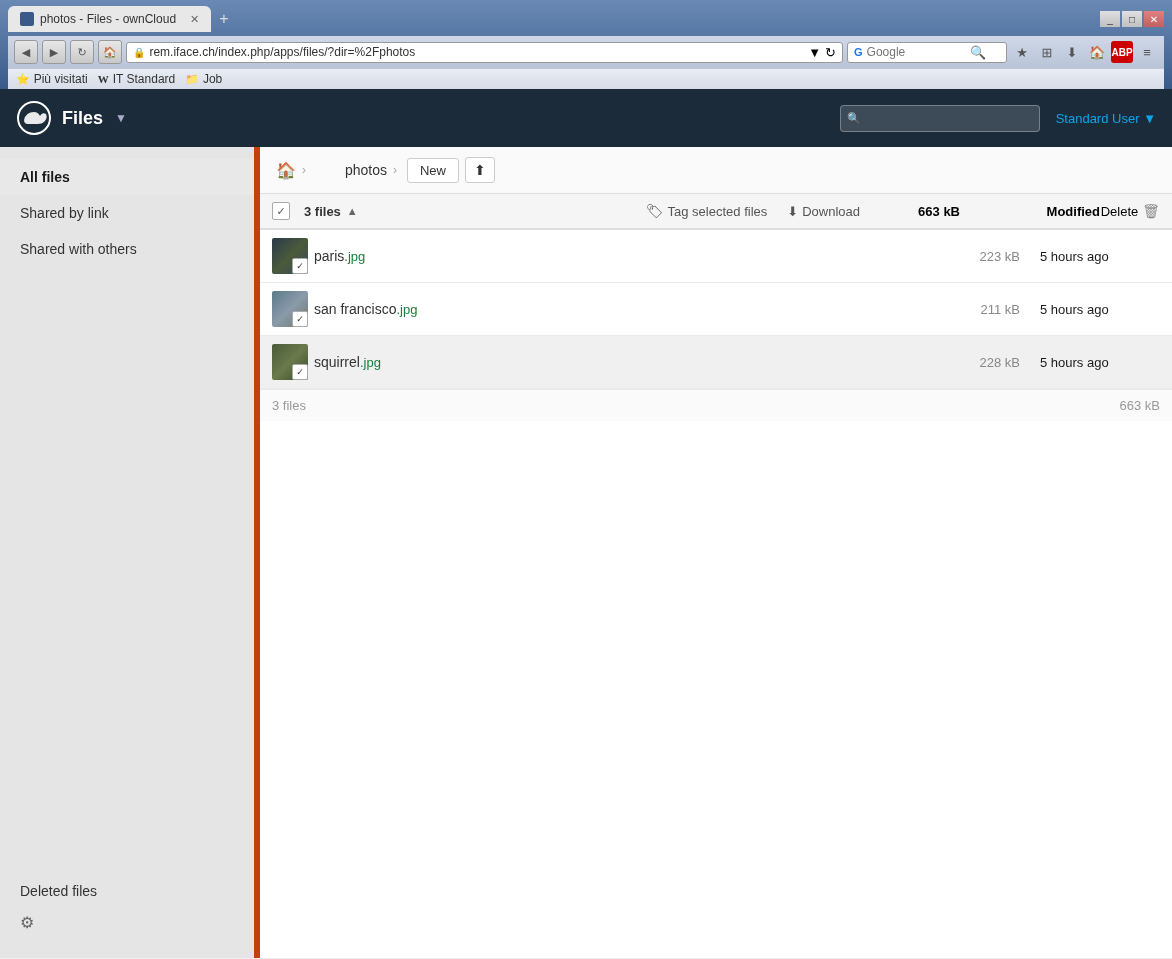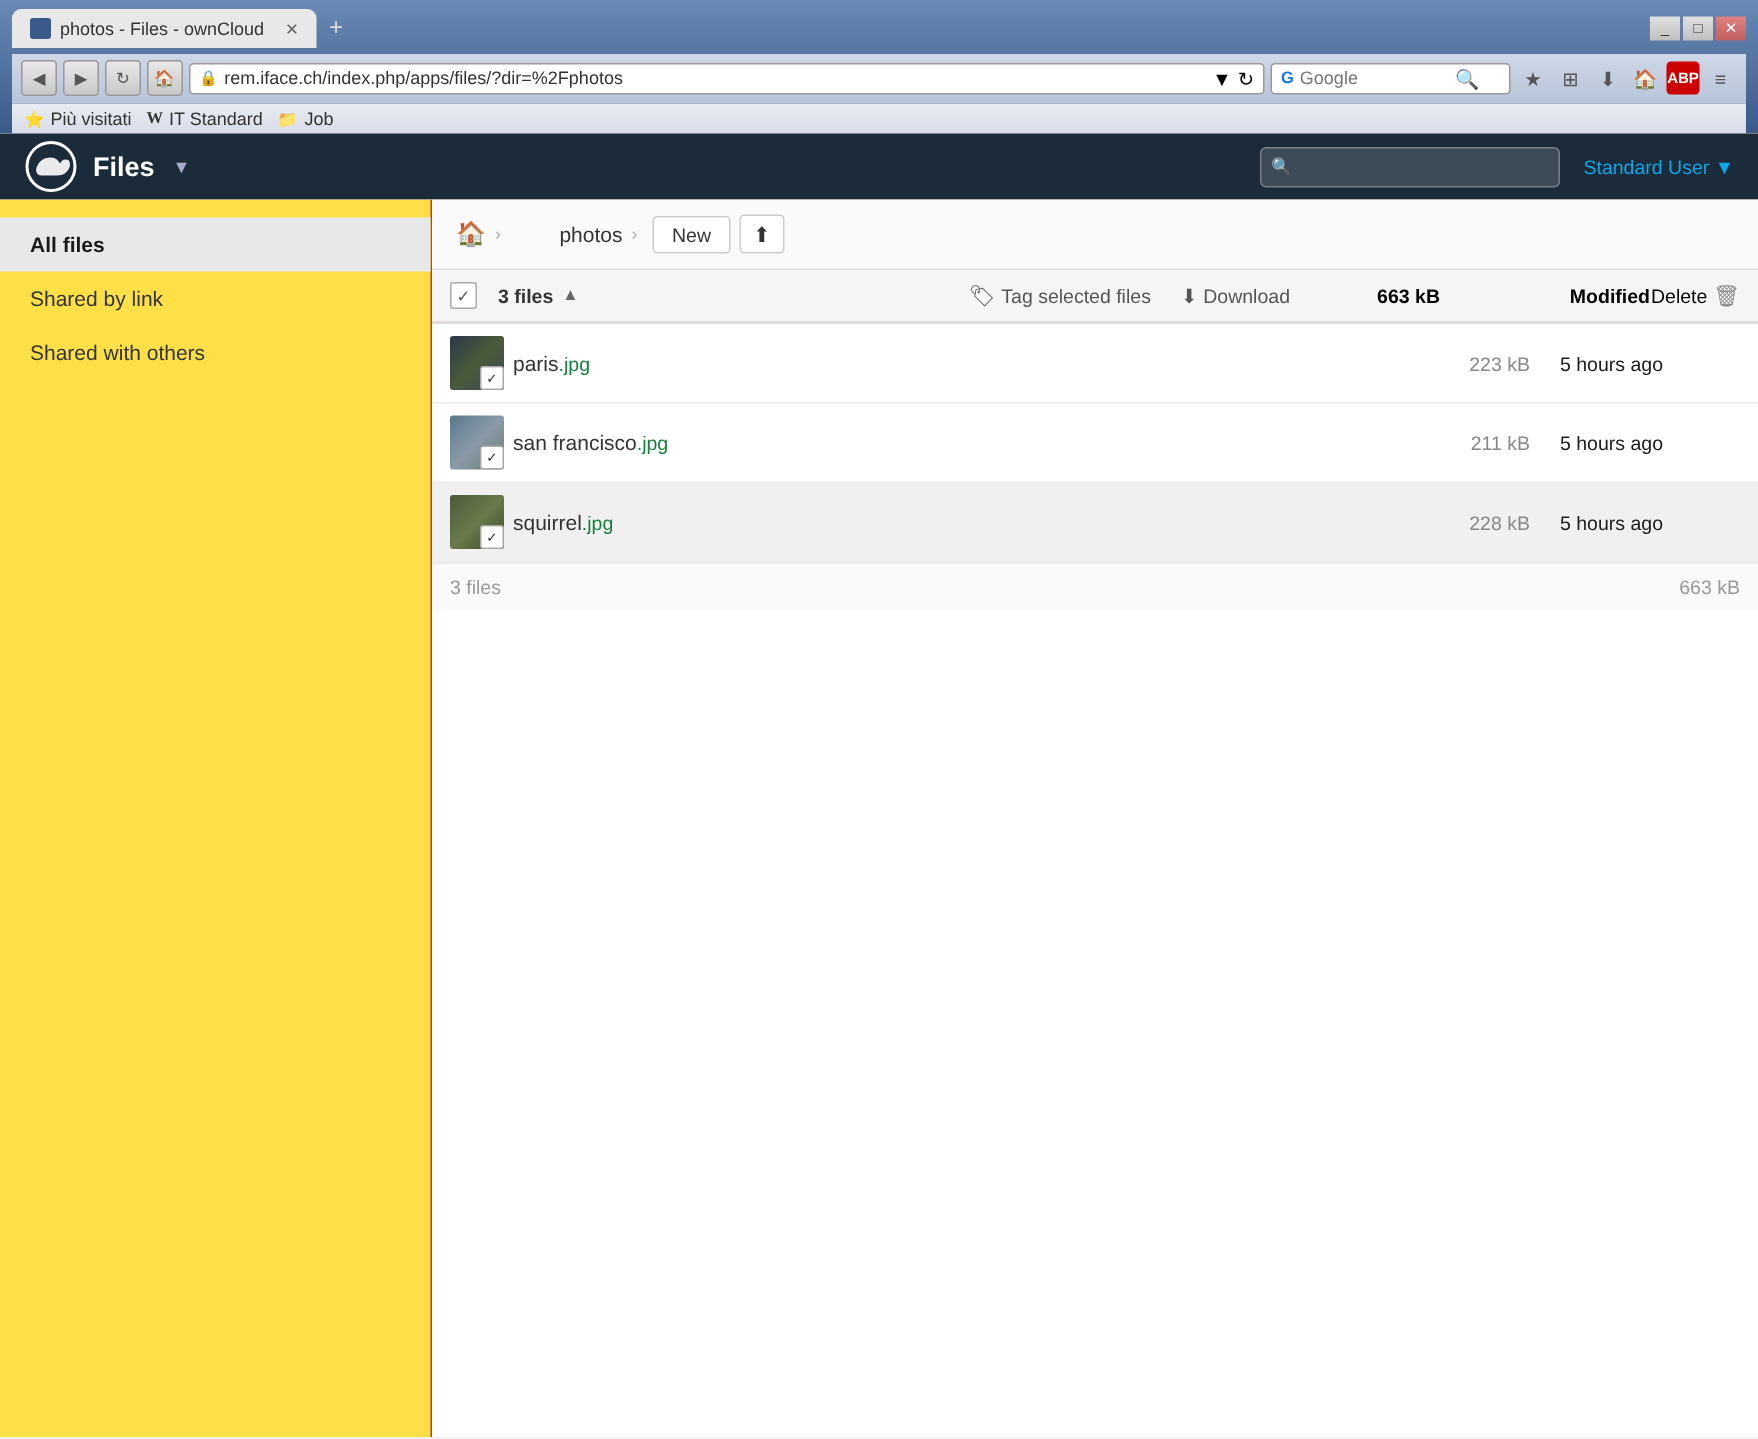--- a/index.html
+++ b/index.html
@@ -28,35 +28,35 @@
     .search-bar { border: none; outline: none; font-size: 12px; color: #333; background: transparent; width: 100px; }
     .toolbar-icons { display: flex; gap: 3px; }
     .toolbar-icon { width: 22px; height: 22px; display: flex; align-items: center; justify-content: center; cursor: pointer; font-size: 13px; color: #555; }
 
     .bookmarks-bar { background: linear-gradient(to bottom, #e8ecf4, #d8dce8); padding: 3px 8px; display: flex; align-items: center; gap: 10px; border-top: 1px solid #c0c8d8; }
     .bookmark-item { display: flex; align-items: center; gap: 4px; font-size: 12px; color: #333; cursor: pointer; text-decoration: none; }
     .bookmark-icon { font-size: 11px; }
 
     
     .app-container { display: flex; flex-direction: column; height: calc(100vh - 90px); background: #fff; }
-    .app-header { background: #1c2b3a; display: flex; align-items: center; padding: 0 16px; height: 44px; }
+    .app-header { background: #1c2b3a; display: flex; align-items: center; padding: 0 16px; height: 58px; }
     .app-logo { display: flex; align-items: center; gap: 10px; }
     .logo-icon { width: 36px; height: 36px; }
     .logo-text { color: #fff; font-size: 18px; font-weight: bold; }
     .logo-dropdown { color: #aac; font-size: 12px; margin-left: 2px; }
     .header-search { flex: 1; display: flex; justify-content: flex-end; margin-right: 16px; }
     .header-search-input { background: rgba(255,255,255,0.15); border: 1px solid rgba(255,255,255,0.3); border-radius: 4px; padding: 5px 10px 5px 30px; color: #fff; font-size: 13px; width: 200px; outline: none; }
     .header-search-wrap { position: relative; }
     .header-search-wrap::before { content: "🔍"; position: absolute; left: 8px; top: 50%; transform: translateY(-50%); font-size: 11px; color: #aaa; }
     .header-user { color: #0ea5e9; font-size: 13px; cursor: pointer; white-space: nowrap; }
 
     .app-body { display: flex; flex: 1; overflow: hidden; }
 
     
-    .sidebar { width: 288px; background: #fde047; border-right: 1px solid #c2410c; display: flex; flex-direction: column; padding: 12px 0; }
+    .sidebar { width: 260px; background: #e5e5e5; border-right: 6px solid #c2410c; display: flex; flex-direction: column; padding: 12px 0; }
     .sidebar-item { padding: 10px 20px; cursor: pointer; font-size: 14px; color: #333; display: flex; align-items: center; }
     .sidebar-item.active { background: #e8e8e8; font-weight: bold; color: #1a1a1a; }
     .sidebar-bottom { margin-top: auto; padding: 10px 20px; }
     .sidebar-deleted { font-size: 14px; color: #333; cursor: pointer; display: block; padding: 10px 0; }
     .sidebar-gear { font-size: 16px; color: #666; cursor: pointer; display: block; padding: 4px 0; }
 
     
     .main-content { flex: 1; display: flex; flex-direction: column; overflow: hidden; background: #fff; }
 
     
@@ -188,20 +188,24 @@
     <div class="sidebar">
       <div class="sidebar-item active">
         <span>All files</span>
       </div>
       <div class="sidebar-item">
         <span>Shared by link</span>
       </div>
       <div class="sidebar-item">
         <span>Shared with others</span>
       </div>
+      <div class="sidebar-bottom">
+        <span class="sidebar-deleted">Deleted files</span>
+        <span class="sidebar-gear">⚙</span>
+      </div>
     </div>
 
     <div class="main-content">
 
       <div class="breadcrumb-bar">
         <span class="breadcrumb-home">🏠</span>
         <span class="breadcrumb-sep">›</span>
         <span class="breadcrumb-folder">photos</span>
         <span class="breadcrumb-sep">›</span>
         <button class="breadcrumb-new">New</button>

